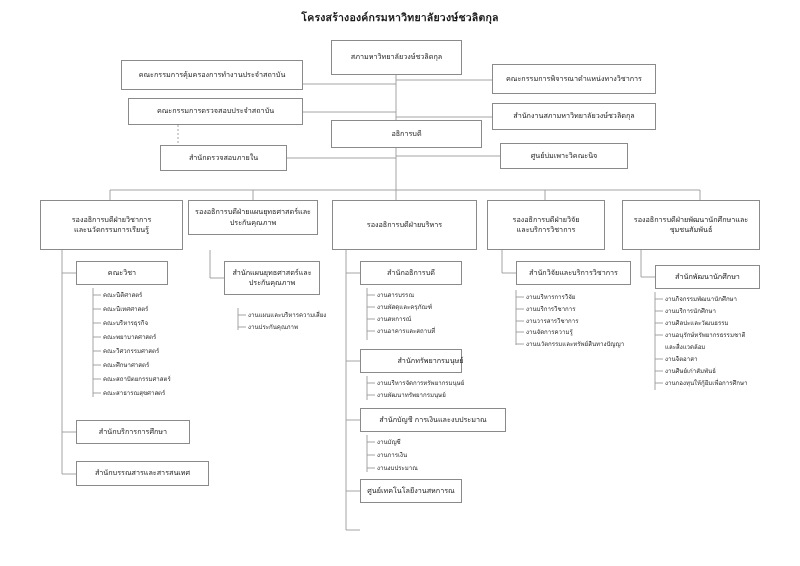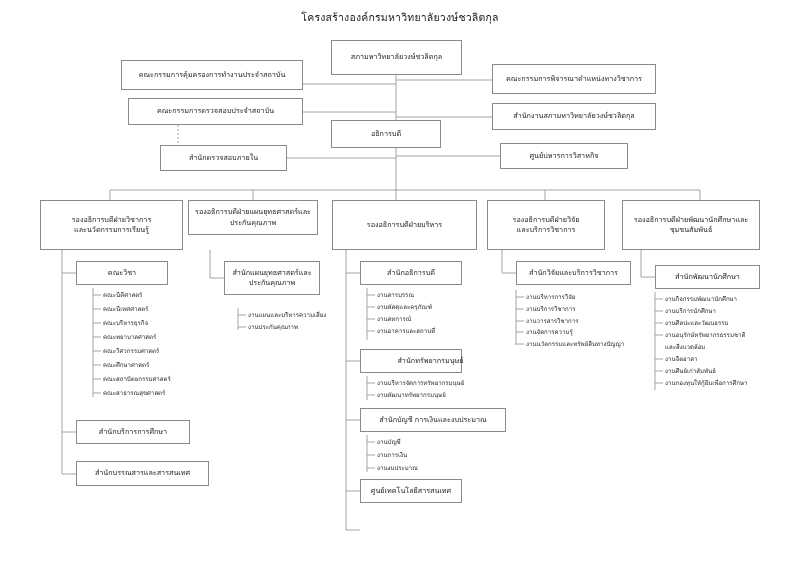--- a/index.html
+++ b/index.html
@@ -14,21 +14,21 @@
     height:566px;
     overflow:hidden;
     background:#fff;
   }
   #svg-layer{position:absolute;left:0;top:0;width:800px;height:566px;}
   .title{
     position:absolute;
     left:0;top:9px;width:800px;
     text-align:center;
     font-size:10.5px;
-    font-weight:normal;
+    font-weight:bold;
     letter-spacing:0.2px;
     white-space:nowrap;
   }
   .box{
     position:absolute;
     box-sizing:border-box;
     border:1px solid #8a8a8a;
     background:#ffffff;
     display:flex;
     flex-direction:column;
@@ -161,30 +161,30 @@
   </div>
 
   <div class="box" style="left:128px;top:98px;width:175px;height:27px;">
     <span class="ln">คณะกรรมการตรวจสอบประจำสถาบัน</span>
   </div>
 
   <div class="box" style="left:492px;top:103px;width:164px;height:27px;">
     <span class="ln">สำนักงานสภามหาวิทยาลัยวงษ์ชวลิตกุล</span>
   </div>
 
-  <div class="box" style="left:331px;top:120px;width:110px;height:28px;">
+  <div class="box" style="left:331px;top:120px;width:151px;height:28px;">
     <span class="ln">อธิการบดี</span>
   </div>
 
   <div class="box" style="left:160px;top:145px;width:127px;height:26px;">
     <span class="ln">สำนักตรวจสอบภายใน</span>
   </div>
 
   <div class="box" style="left:500px;top:143px;width:128px;height:26px;">
-    <span class="ln">ศูนย์บ่หารการวิสาหกิจ</span>
+    <span class="ln">ศูนย์บ่มเพาะวิคณะนิจ</span>
   </div>
 
   <div class="box" style="left:40px;top:200px;width:143px;height:50px;">
     <span class="ln">รองอธิการบดีฝ่ายวิชาการ</span>
     <span class="ln">และนวัตกรรมการเรียนรู้</span>
   </div>
 
   <div class="box" style="left:188px;top:200px;width:130px;height:35px;">
     <span class="ln">รองอธิการบดีฝ่ายแผนยุทธศาสตร์และ</span>
     <span class="ln">ประกันคุณภาพ</span>
@@ -251,21 +251,21 @@
 
   <div class="box" style="left:360px;top:408px;width:146px;height:24px;">
     <span class="ln">สำนักบัญชี การเงินและงบประมาณ</span>
   </div>
 
   <div class="leaf" style="left:377px;top:438px;">งานบัญชี</div>
   <div class="leaf" style="left:377px;top:451px;">งานการเงิน</div>
   <div class="leaf" style="left:377px;top:464px;">งานงบประมาณ</div>
 
   <div class="box" style="left:360px;top:479px;width:102px;height:24px;">
-    <span class="ln">ศูนย์เทคโนโลยีสารสนเทศ</span>
+    <span class="ln">ศูนย์เทคโนโลยีงานสหการณ</span>
   </div>
 
 
   <div class="box" style="left:516px;top:261px;width:115px;height:24px;">
     <span class="ln">สำนักวิจัยและบริการวิชาการ</span>
   </div>
 
   <div class="leaf" style="left:526px;top:293px;">งานบริหารการวิจัย</div>
   <div class="leaf" style="left:526px;top:305px;">งานบริการวิชาการ</div>
   <div class="leaf" style="left:526px;top:317px;">งานวารสารวิชาการ</div>

